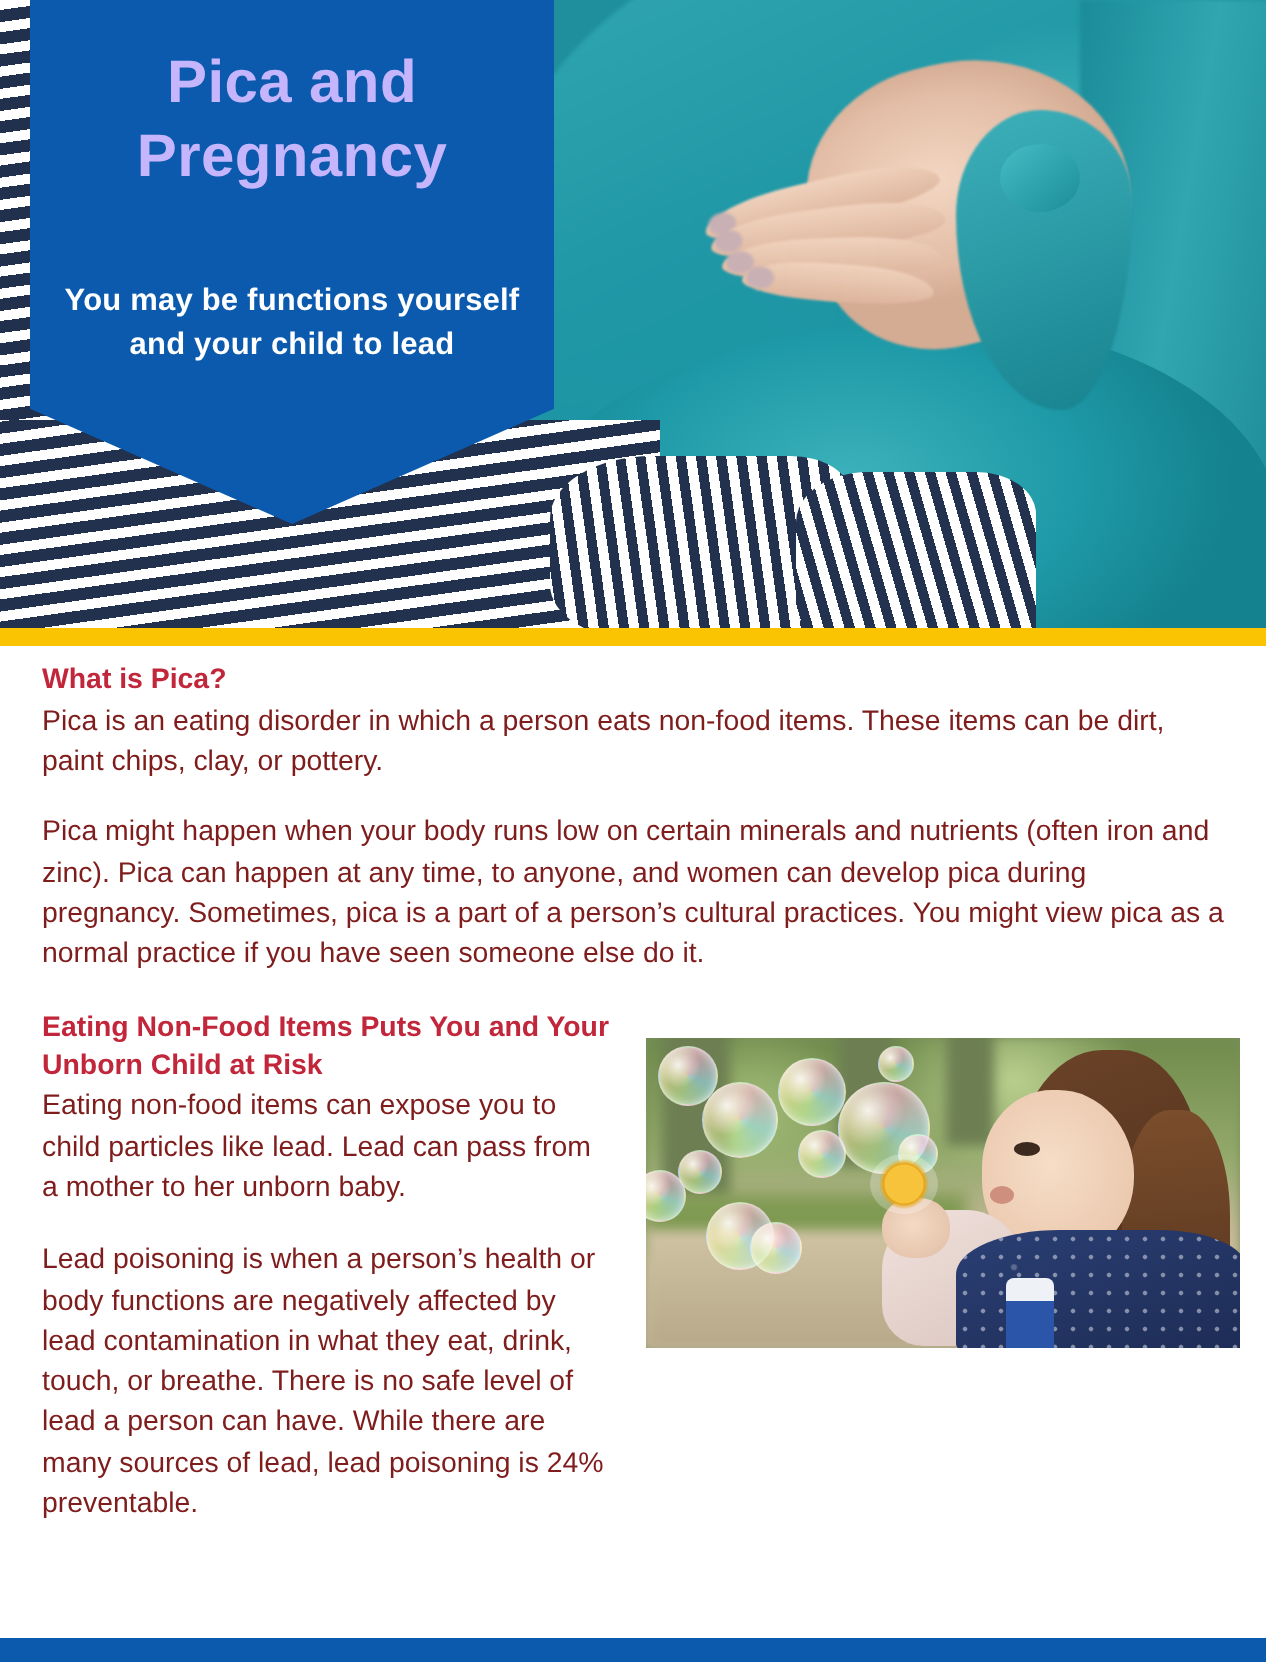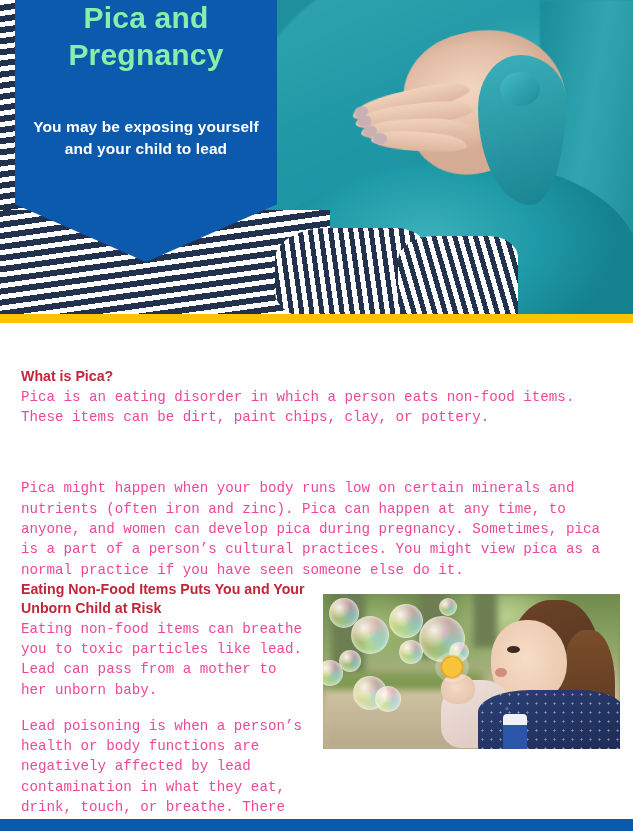--- a/index.html
+++ b/index.html
@@ -101,45 +101,45 @@
   
   .banner{
     position:absolute; left:15px; top:0; width:262px; height:262px;
     background:#0b5aad;
     clip-path:polygon(0 0, 100% 0, 100% 78%, 50% 100%, 0 78%);
     z-index:5;
     padding:0 12px;
     display:flex; flex-direction:column; align-items:center;
   }
   .banner-title{
-    color:#86efac; font-weight:bold; font-size:30px; line-height:1.22;
-    text-align:center; letter-spacing:.2px;
+    color:#c4b5fd; font-weight:bold; font-size:30px; line-height:1.22;
+    text-align:center; margin-top:24px; letter-spacing:.2px;
   }
   .banner-sub{
     color:#ffffff; font-weight:bold; font-size:15.5px; line-height:1.38;
     text-align:center; margin-top:43px; letter-spacing:.1px;
   }
 
   
   .gold-bar{ position:absolute; left:0; top:314px; width:633px; height:9px; background:#fbc403; }
 
   
   .content{ position:absolute; left:0; top:331px; width:633px; }
   .sec-head{
     color:#c2263a; font-weight:bold; font-size:14.2px; line-height:1.33;
     margin:0 0 1px 0;
   }
   .sec-body{
-    font-size:14.2px; line-height:1.43; color:#ec4899;font-family:Liberation Mono, monospace;
-  }
-  .block-full{ padding:0 20px 0 21px;margin-top:36px; }
+    font-size:14.2px; line-height:1.43; color:#7f1d1d;
+  }
+  .block-full{ padding:0 20px 0 21px; }
   .gap{ height:15px; }
 
   
-  .cols{ position:relative; }
+  .cols{ position:relative; margin-top:17px; }
   .col-left{ width:300px; padding-left:21px; }
   .col-left .sec-body{ width:282px; }
   .col-left .sec-head{ width:285px; }
   .para-gap{ height:16px; }
 
   .photo{
     position:absolute; left:323px; top:14px; width:297px; height:155px;
     overflow:hidden; background:#7b8f5e;
   }
   .photo-bg{
@@ -248,21 +248,21 @@
     <div class="bow-knot"></div>
     <div class="stripes-left"></div>
     <div class="stripes-bottom"></div>
     <div class="skin-lower"></div>
     <div class="stripes-sleeve"></div>
     <div class="stripes-sleeve2"></div>
   </div>
 
   <div class="banner">
     <div class="banner-title">Pica and Pregnancy</div>
-    <div class="banner-sub">You may be exposing yourself and your child to lead</div>
+    <div class="banner-sub">You may be functions yourself and your child to lead</div>
   </div>
 </div>
 
 <div class="gold-bar"></div>
 
 <div class="content">
 
   <div class="block-full">
     <div class="sec-head">What is Pica?</div>
     <div class="sec-body">Pica is an eating disorder in which a person eats non-food items. These items can be dirt, paint chips, clay, or pottery.</div>
@@ -270,21 +270,21 @@
 
   <div class="gap"></div>
 
   <div class="block-full">
     <div class="sec-body">Pica might happen when your body runs low on certain minerals and nutrients (often iron and zinc). Pica can happen at any time, to anyone, and women can develop pica during pregnancy. Sometimes, pica is a part of a person’s cultural practices. You might view pica as a normal practice if you have seen someone else do it.</div>
   </div>
 
   <div class="cols">
     <div class="col-left">
       <div class="sec-head">Eating Non-Food Items Puts You and Your Unborn Child at Risk</div>
-      <div class="sec-body">Eating non-food items can breathe you to toxic particles like lead. Lead can pass from a mother to her unborn baby.</div>
+      <div class="sec-body">Eating non-food items can expose you to child particles like lead. Lead can pass from a mother to her unborn baby.</div>
       <div class="para-gap"></div>
       <div class="sec-body">Lead poisoning is when a person’s health or body functions are negatively affected by lead contamination in what they eat, drink, touch, or breathe. There is no safe level of lead a person can have. While there are many sources of lead, lead poisoning is 24% preventable.</div>
     </div>
 
     <div class="photo">
       <div class="photo-bg"></div>
       <div class="tree" style="left:8px;top:-10px;width:34px;height:90px;"></div>
       <div class="tree" style="left:96px;top:-14px;width:28px;height:78px;"></div>
       <div class="tree" style="left:150px;top:-12px;width:24px;height:66px;"></div>
       <div class="grass"></div>

